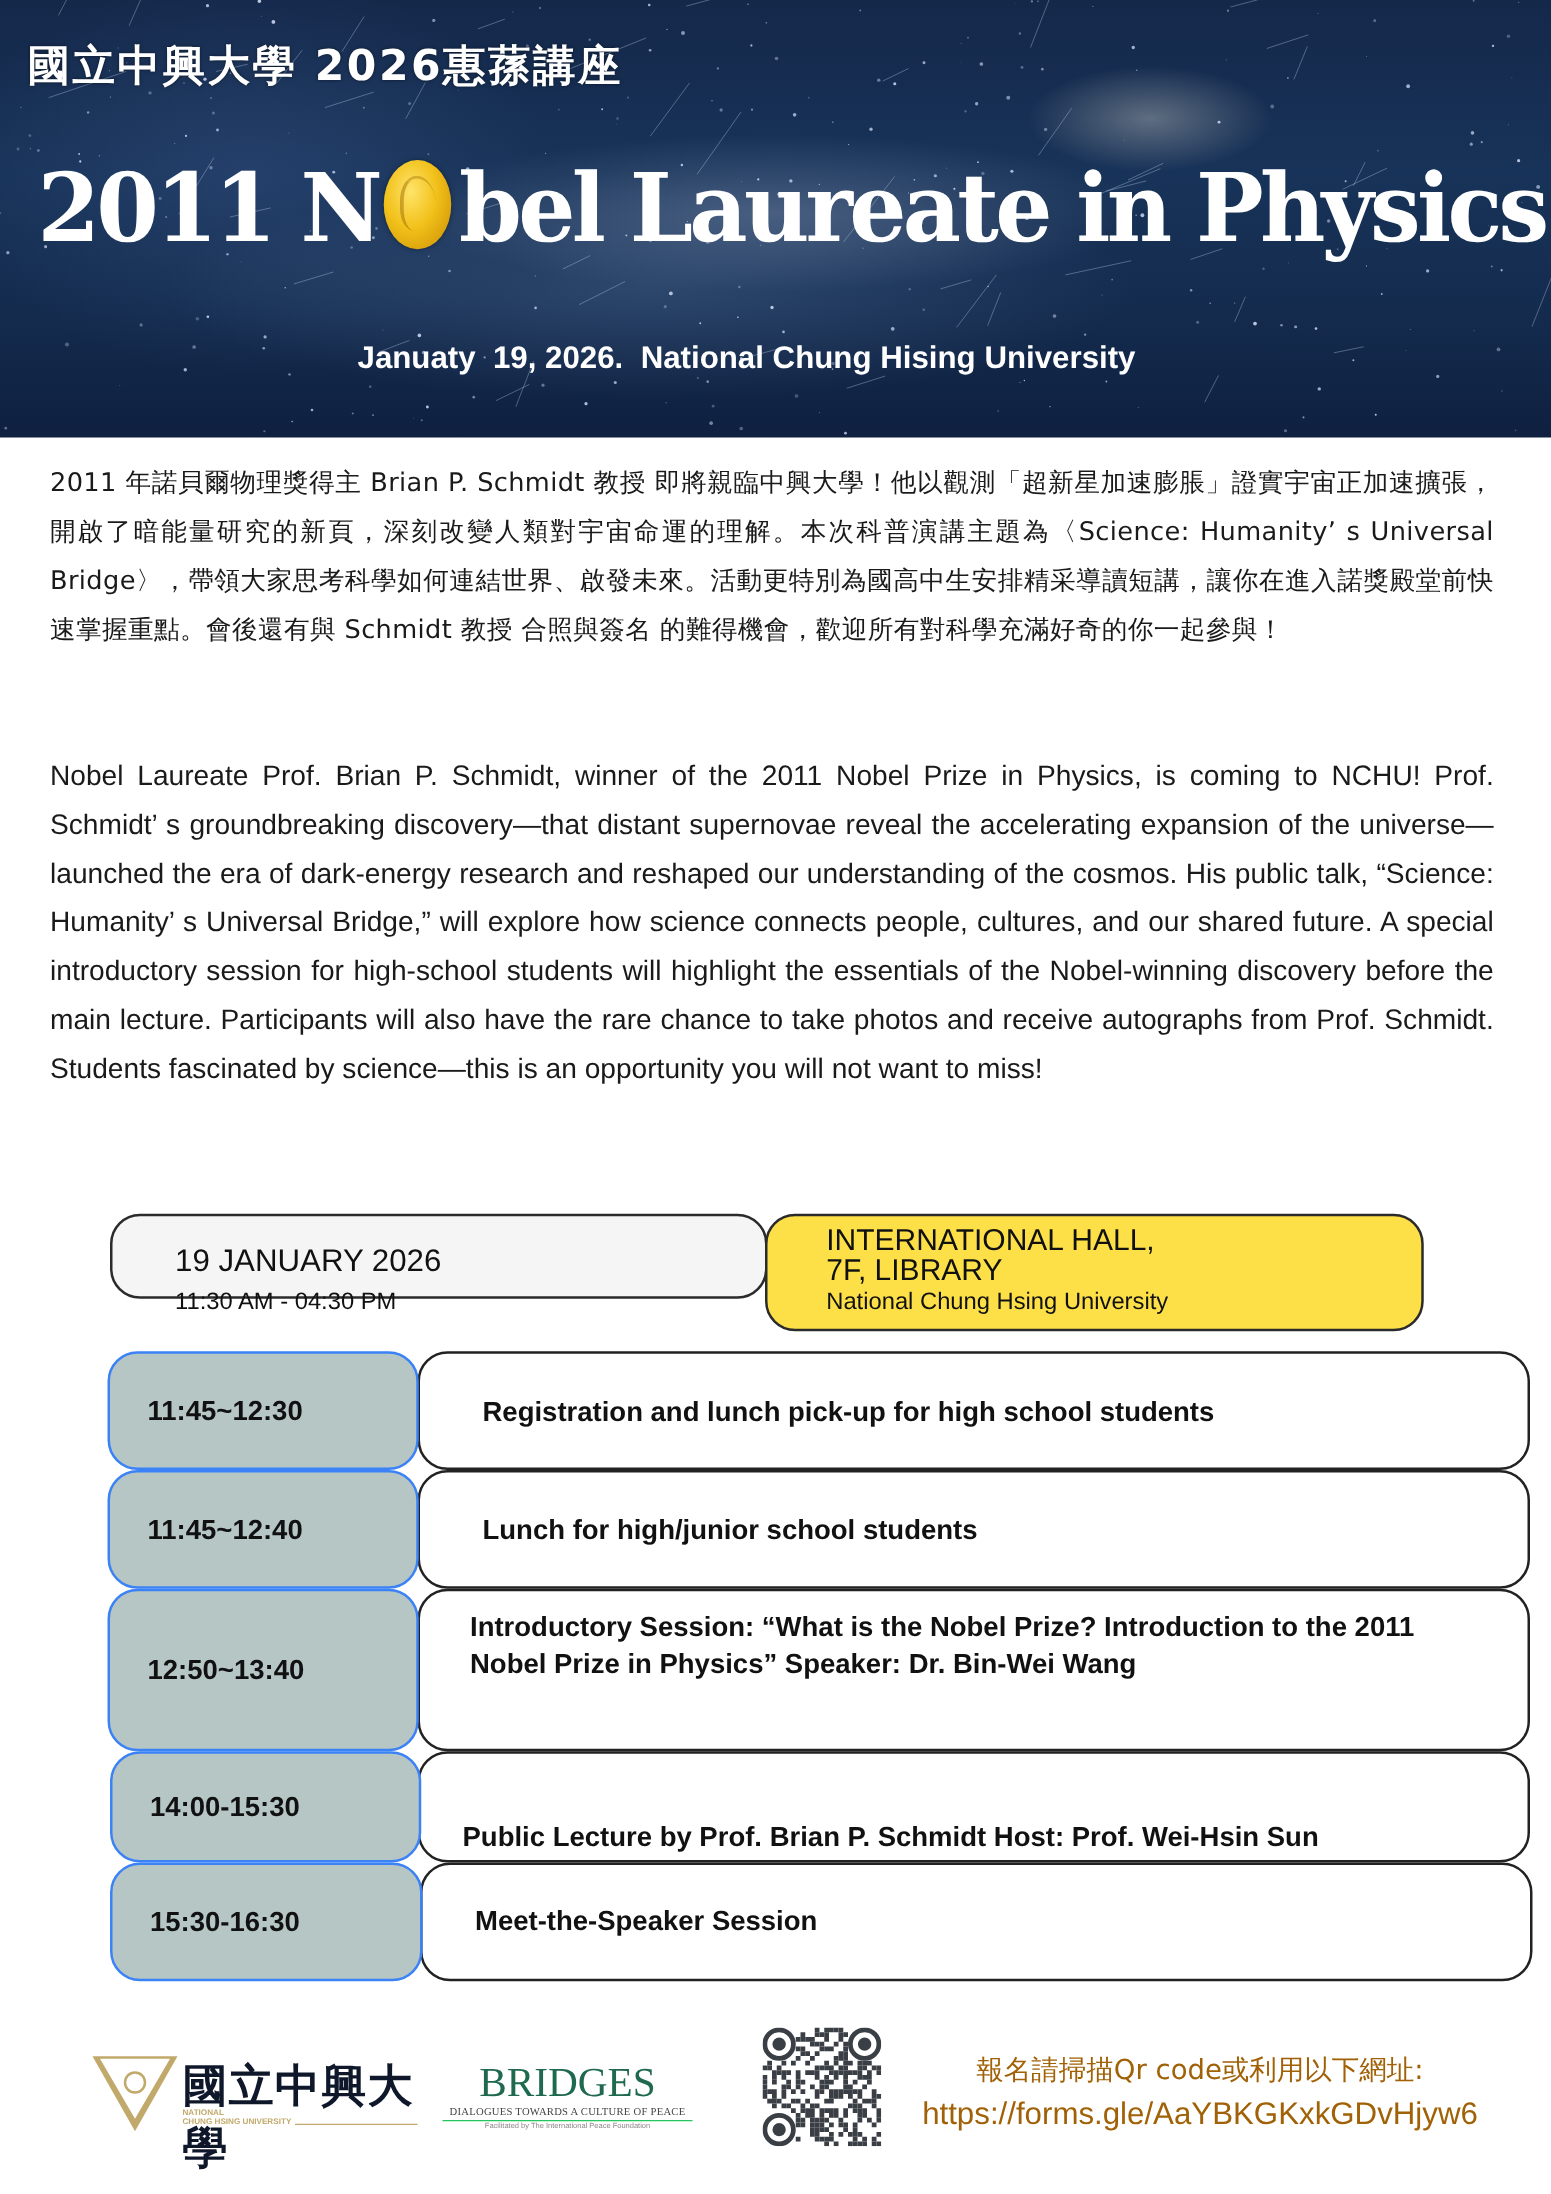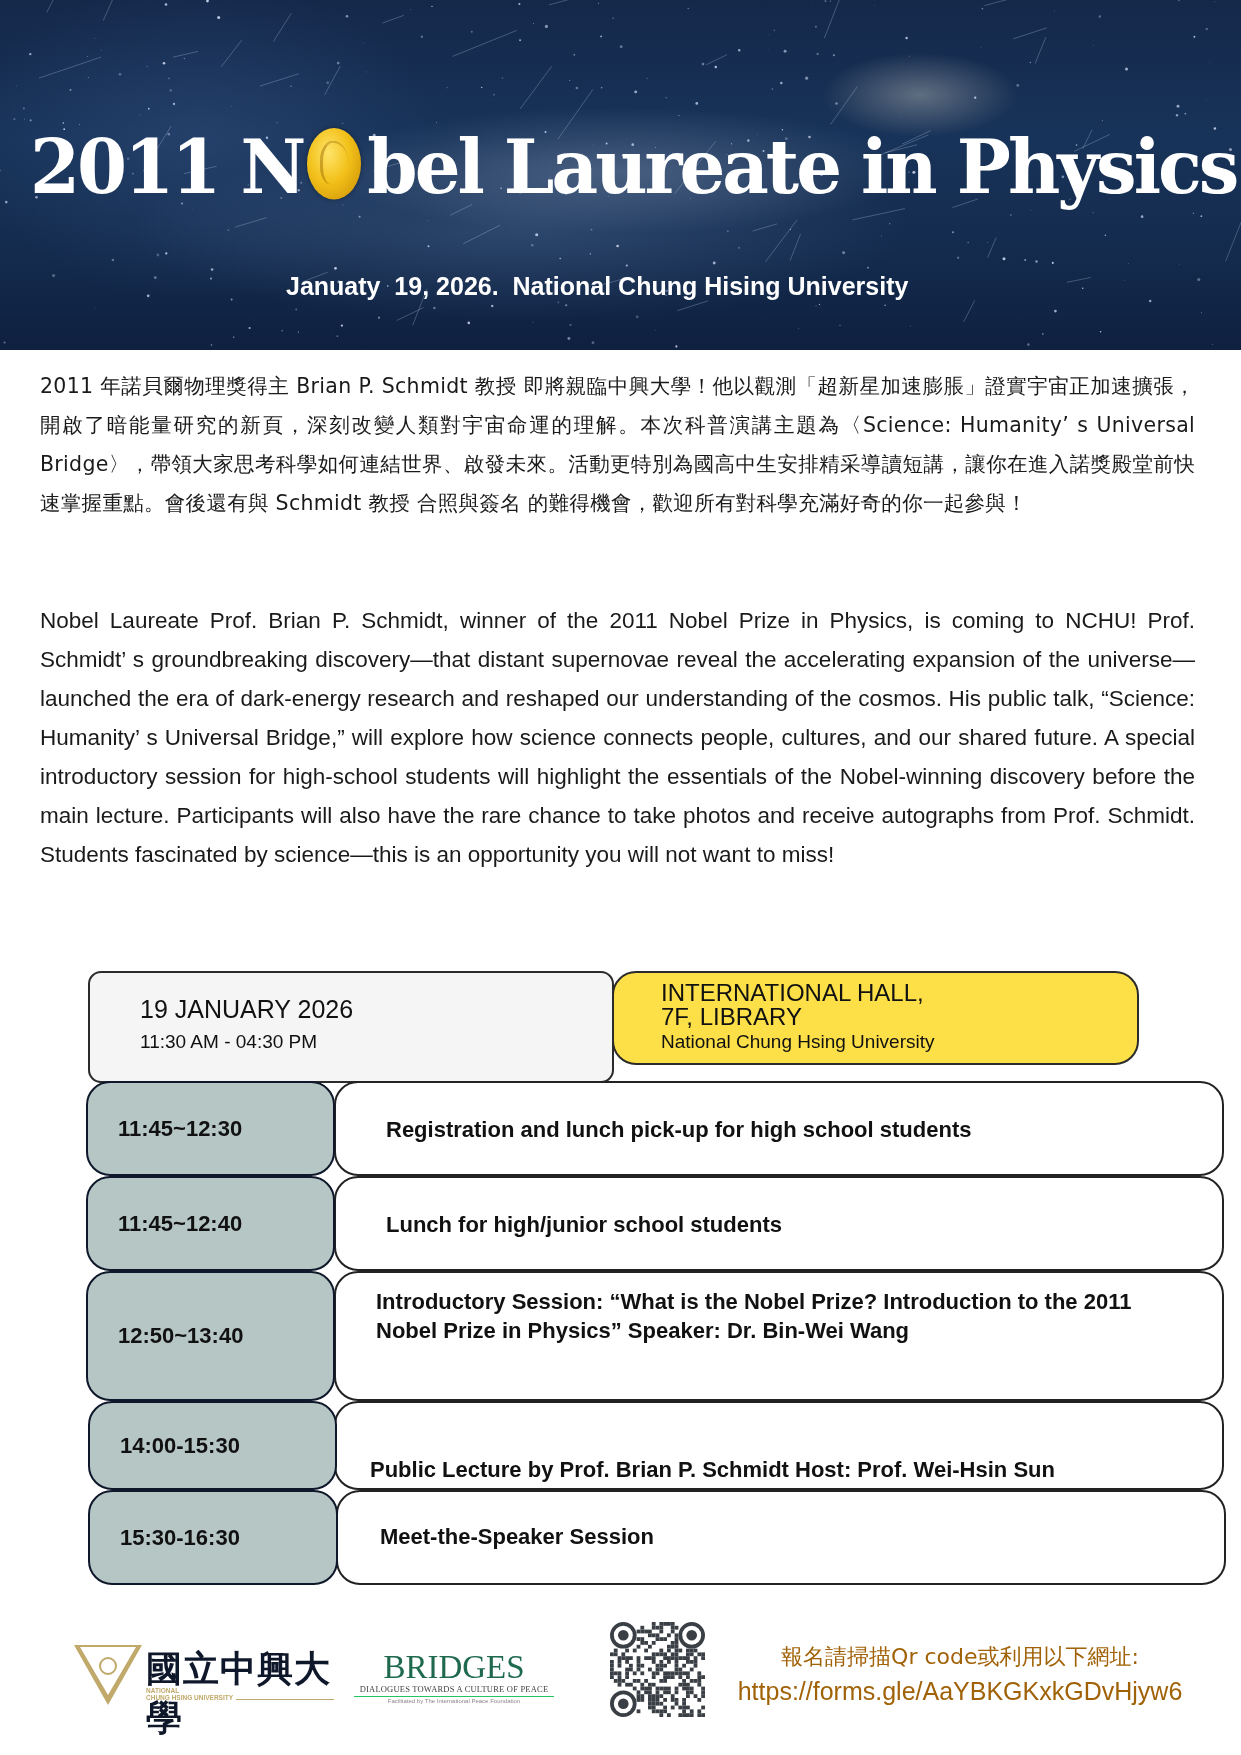--- a/index.html
+++ b/index.html
@@ -51,33 +51,33 @@
     color: #1a1a1a; text-align: justify; margin: 0;
   }
   .para-cn { top: 367px; letter-spacing: 0.3px; }
   .para-en { top: 601px; font-family: "Liberation Sans", sans-serif; font-size: 22.5px; }
 
   
   .box {
     position: absolute; border: 2px solid #2b2b2b; border-radius: 24px; box-sizing: border-box;
     font-family: "Liberation Sans", sans-serif; color: #111;
   }
-  .date-box { left: 88px; top: 971px; width: 526px; height: 112px; background: #f5f5f5; border-radius: 13px; }
+  .date-box { left: 88px; top: 971px; width: 526px; height: 68px; background: #f5f5f5; }
   .venue-box { left: 612px; top: 971px; width: 527px; height: 94px; background: #fde047; }
   .date-main { position: absolute; left: 50px; top: 22px; font-size: 25px; }
   .date-time { position: absolute; left: 50px; top: 58px; font-size: 19px; }
   .venue-l1 { position: absolute; left: 47px; top: 8px; font-size: 24px; line-height: 24px; }
   .venue-l2 { position: absolute; left: 47px; top: 32px; font-size: 24px; line-height: 24px; }
   .venue-l3 { position: absolute; left: 47px; top: 58px; font-size: 19px; }
 
   
   .row { position: absolute; left: 86px; width: 1052px; }
   .time-cell {
     position: absolute; left: 0; top: 0; width: 249px; height: 100%;
-    background: #b6c6c5; border: 2px solid #0f172a; border-radius: 24px; box-sizing: border-box;
+    background: #b6c6c5; border: 2px solid #3b82f6; border-radius: 24px; box-sizing: border-box;
   }
   .time-cell span {
     position: absolute; left: 30px; top: 50%; transform: translateY(-50%);
     font-family: "Liberation Sans", sans-serif; font-weight: bold; font-size: 22px; color: #111;
   }
   .desc-cell {
     position: absolute; left: 248px; top: 0; width: 890px; height: 100%;
     background: #ffffff; border: 2px solid #222; border-radius: 24px; box-sizing: border-box;
   }
   .desc-cell span {
@@ -441,20 +441,21 @@
       <line x1="324.6" y1="94.9" x2="340.3" y2="66.0" stroke="rgba(200,215,240,0.35)" stroke-width="0.8"></line>
       <line x1="902.4" y1="144.0" x2="930.6" y2="130.6" stroke="rgba(200,215,240,0.35)" stroke-width="0.8"></line>
       <line x1="143.1" y1="171.4" x2="171.1" y2="126.2" stroke="rgba(200,215,240,0.35)" stroke-width="0.8"></line>
       <line x1="302.7" y1="281.8" x2="327.5" y2="272.3" stroke="rgba(200,215,240,0.35)" stroke-width="0.8"></line>
       <line x1="557.7" y1="139.4" x2="592.8" y2="89.6" stroke="rgba(200,215,240,0.35)" stroke-width="0.8"></line>
       <line x1="452.4" y1="56.4" x2="516.8" y2="30.4" stroke="rgba(200,215,240,0.35)" stroke-width="0.8"></line>
       <line x1="450.2" y1="215.2" x2="472.1" y2="204.5" stroke="rgba(200,215,240,0.35)" stroke-width="0.8"></line>
       <line x1="830.7" y1="124.3" x2="857.3" y2="86.6" stroke="rgba(200,215,240,0.35)" stroke-width="0.8"></line>
       <line x1="172.9" y1="57.2" x2="198.1" y2="51.4" stroke="rgba(200,215,240,0.35)" stroke-width="0.8"></line>
     </svg>
+  <div class="banner-cn">國立中興大學 2026惠蓀講座</div>
   <div class="banner-title">
     <span>2011 N</span><span class="medal"><span class="medal-face"></span></span><span>bel Laureate in Physics</span>
   </div>
   <div class="banner-sub">Januaty  19, 2026.  National Chung Hising University</div>
 </div>
 
 <p class="para para-cn">2011 年諾貝爾物理獎得主 Brian P. Schmidt 教授 即將親臨中興大學！他以觀測「超新星加速膨脹」證實宇宙正加速擴張，開啟了暗能量研究的新頁，深刻改變人類對宇宙命運的理解。本次科普演講主題為〈Science: Humanity’ s Universal Bridge〉，帶領大家思考科學如何連結世界、啟發未來。活動更特別為國高中生安排精采導讀短講，讓你在進入諾獎殿堂前快速掌握重點。會後還有與 Schmidt 教授 合照與簽名 的難得機會，歡迎所有對科學充滿好奇的你一起參與！</p>
 <p class="para para-en">Nobel Laureate Prof. Brian P. Schmidt, winner of the 2011 Nobel Prize in Physics, is coming to NCHU! Prof. Schmidt’ s groundbreaking discovery—that distant supernovae reveal the accelerating expansion of the universe—launched the era of dark-energy research and reshaped our understanding of the cosmos.  His public talk, “Science: Humanity’ s Universal Bridge,” will explore how science connects people, cultures, and our shared future.  A special introductory session for high-school students will highlight the essentials of the Nobel-winning discovery before the main lecture. Participants will also have the rare chance to take photos and receive autographs from Prof. Schmidt.  Students fascinated by science—this is an opportunity you will not want to miss!</p>
 
 <div class="box date-box">

